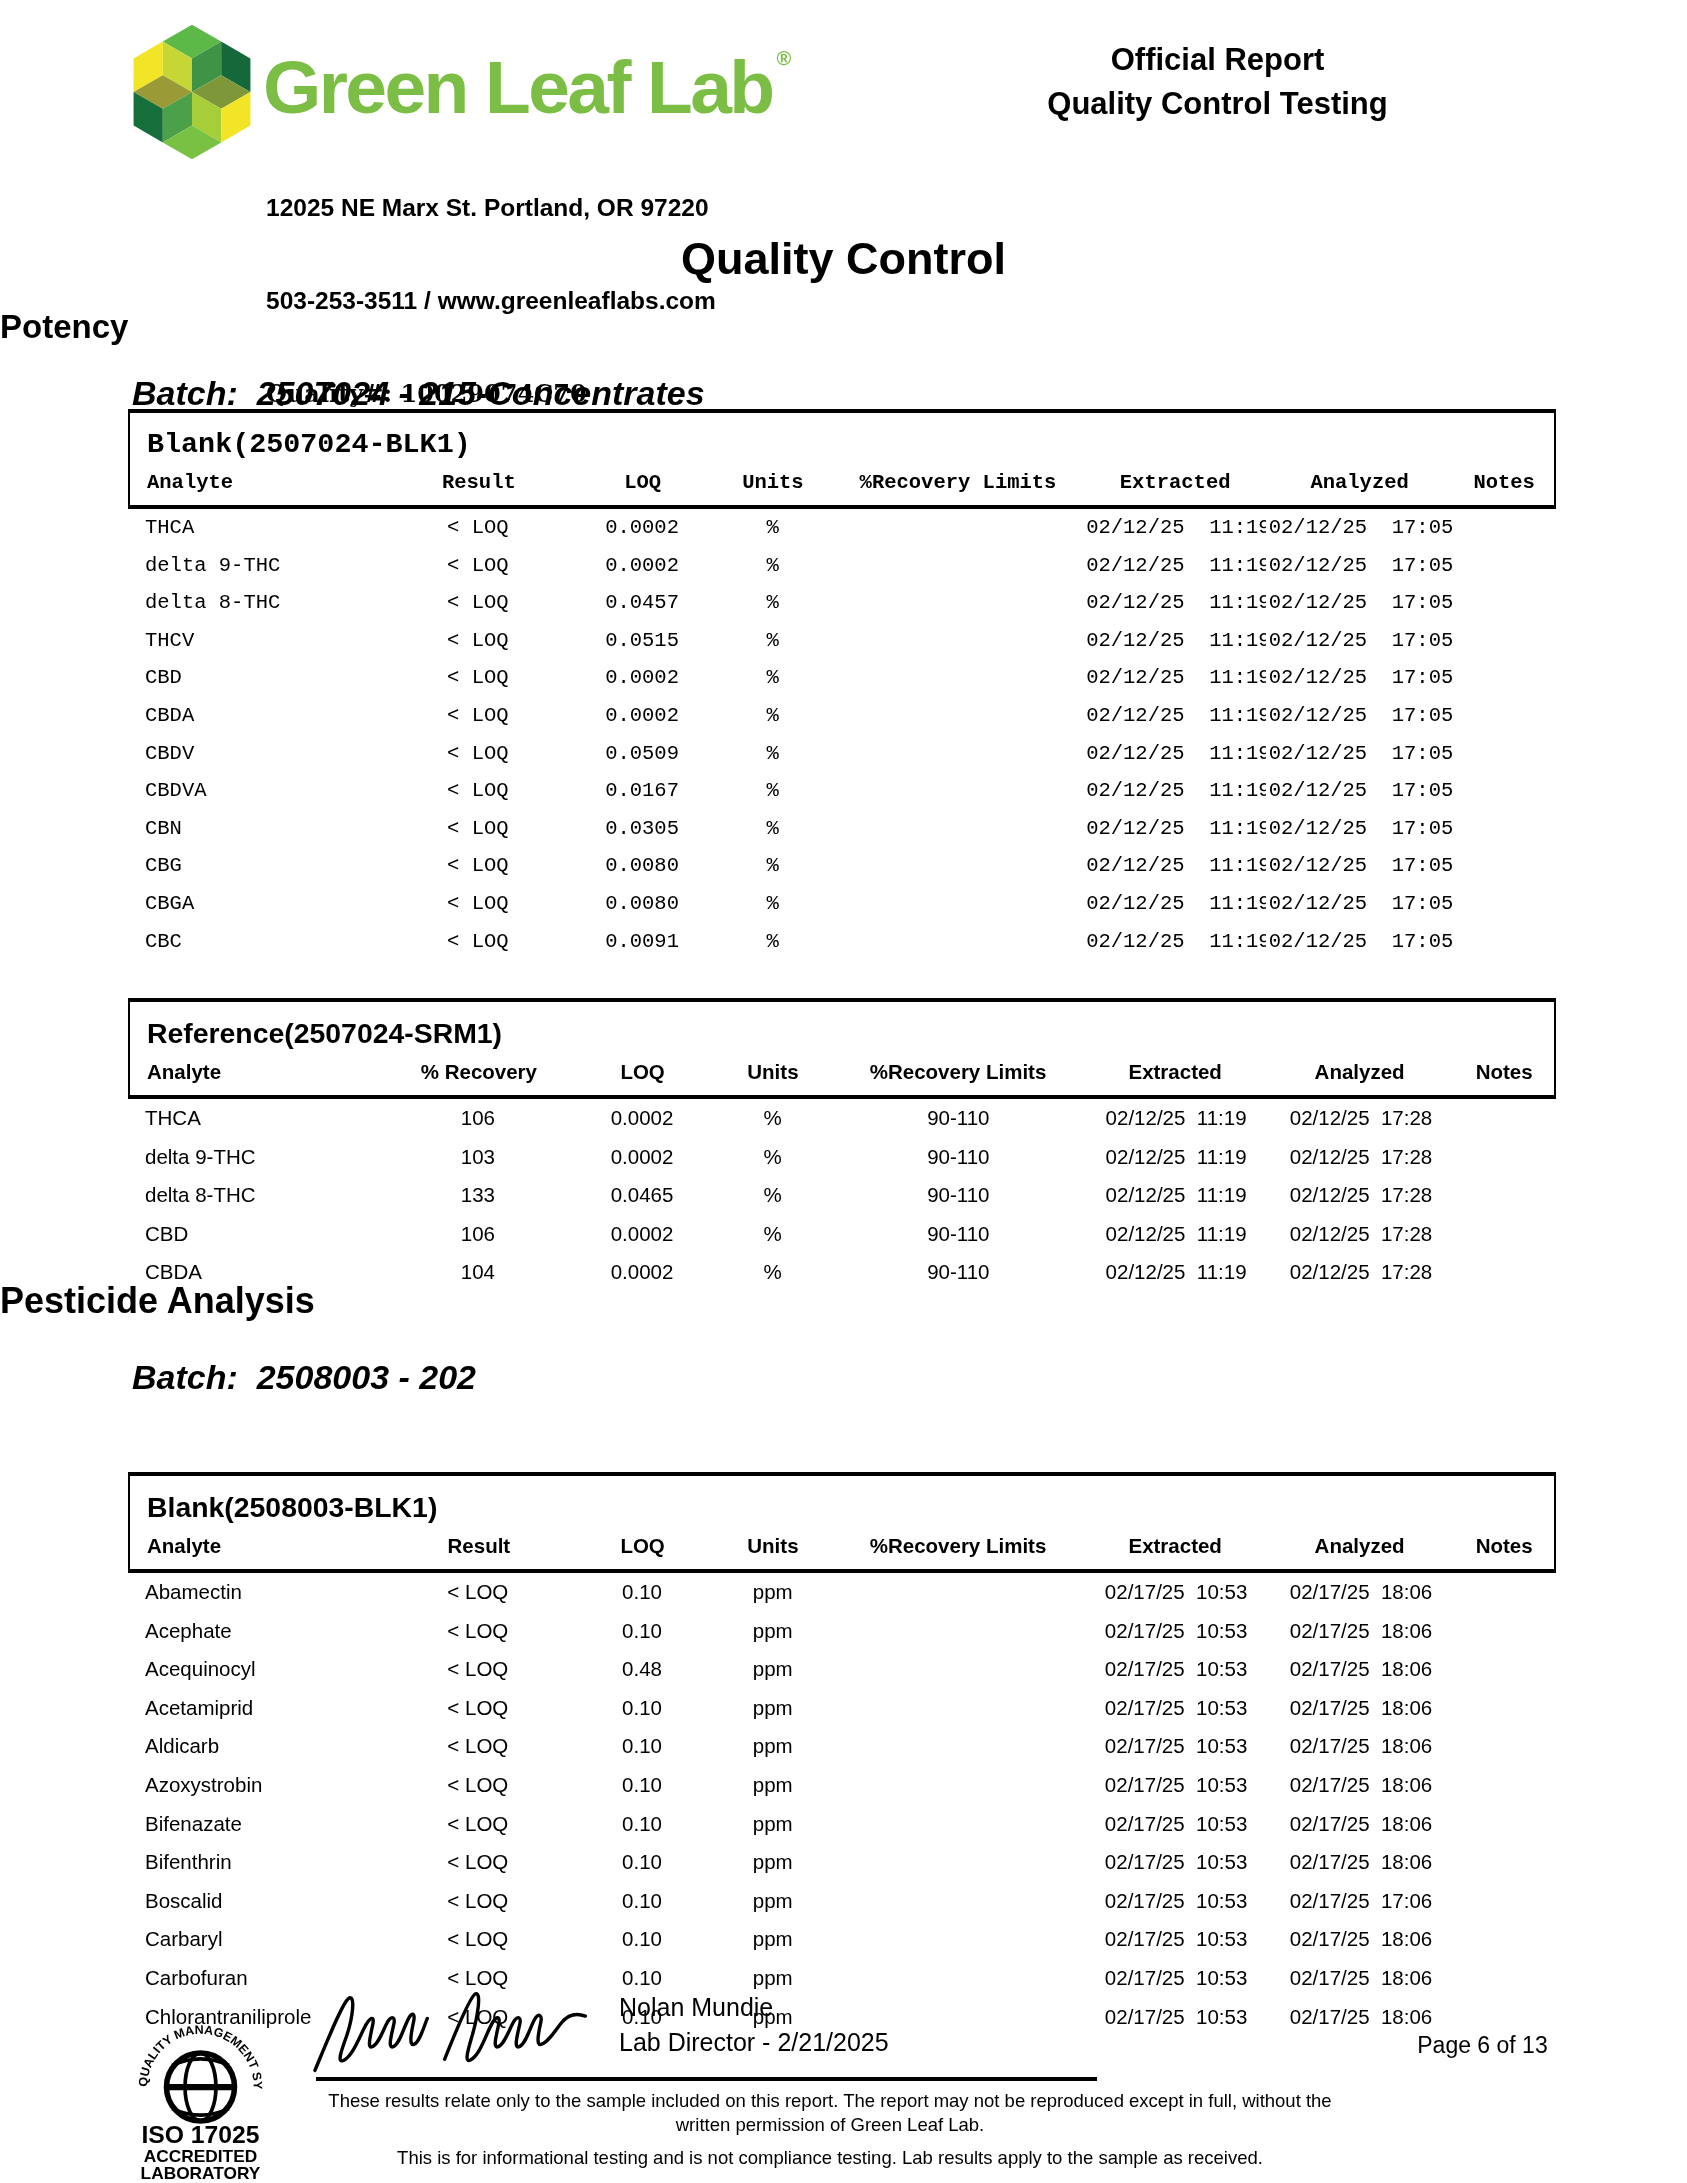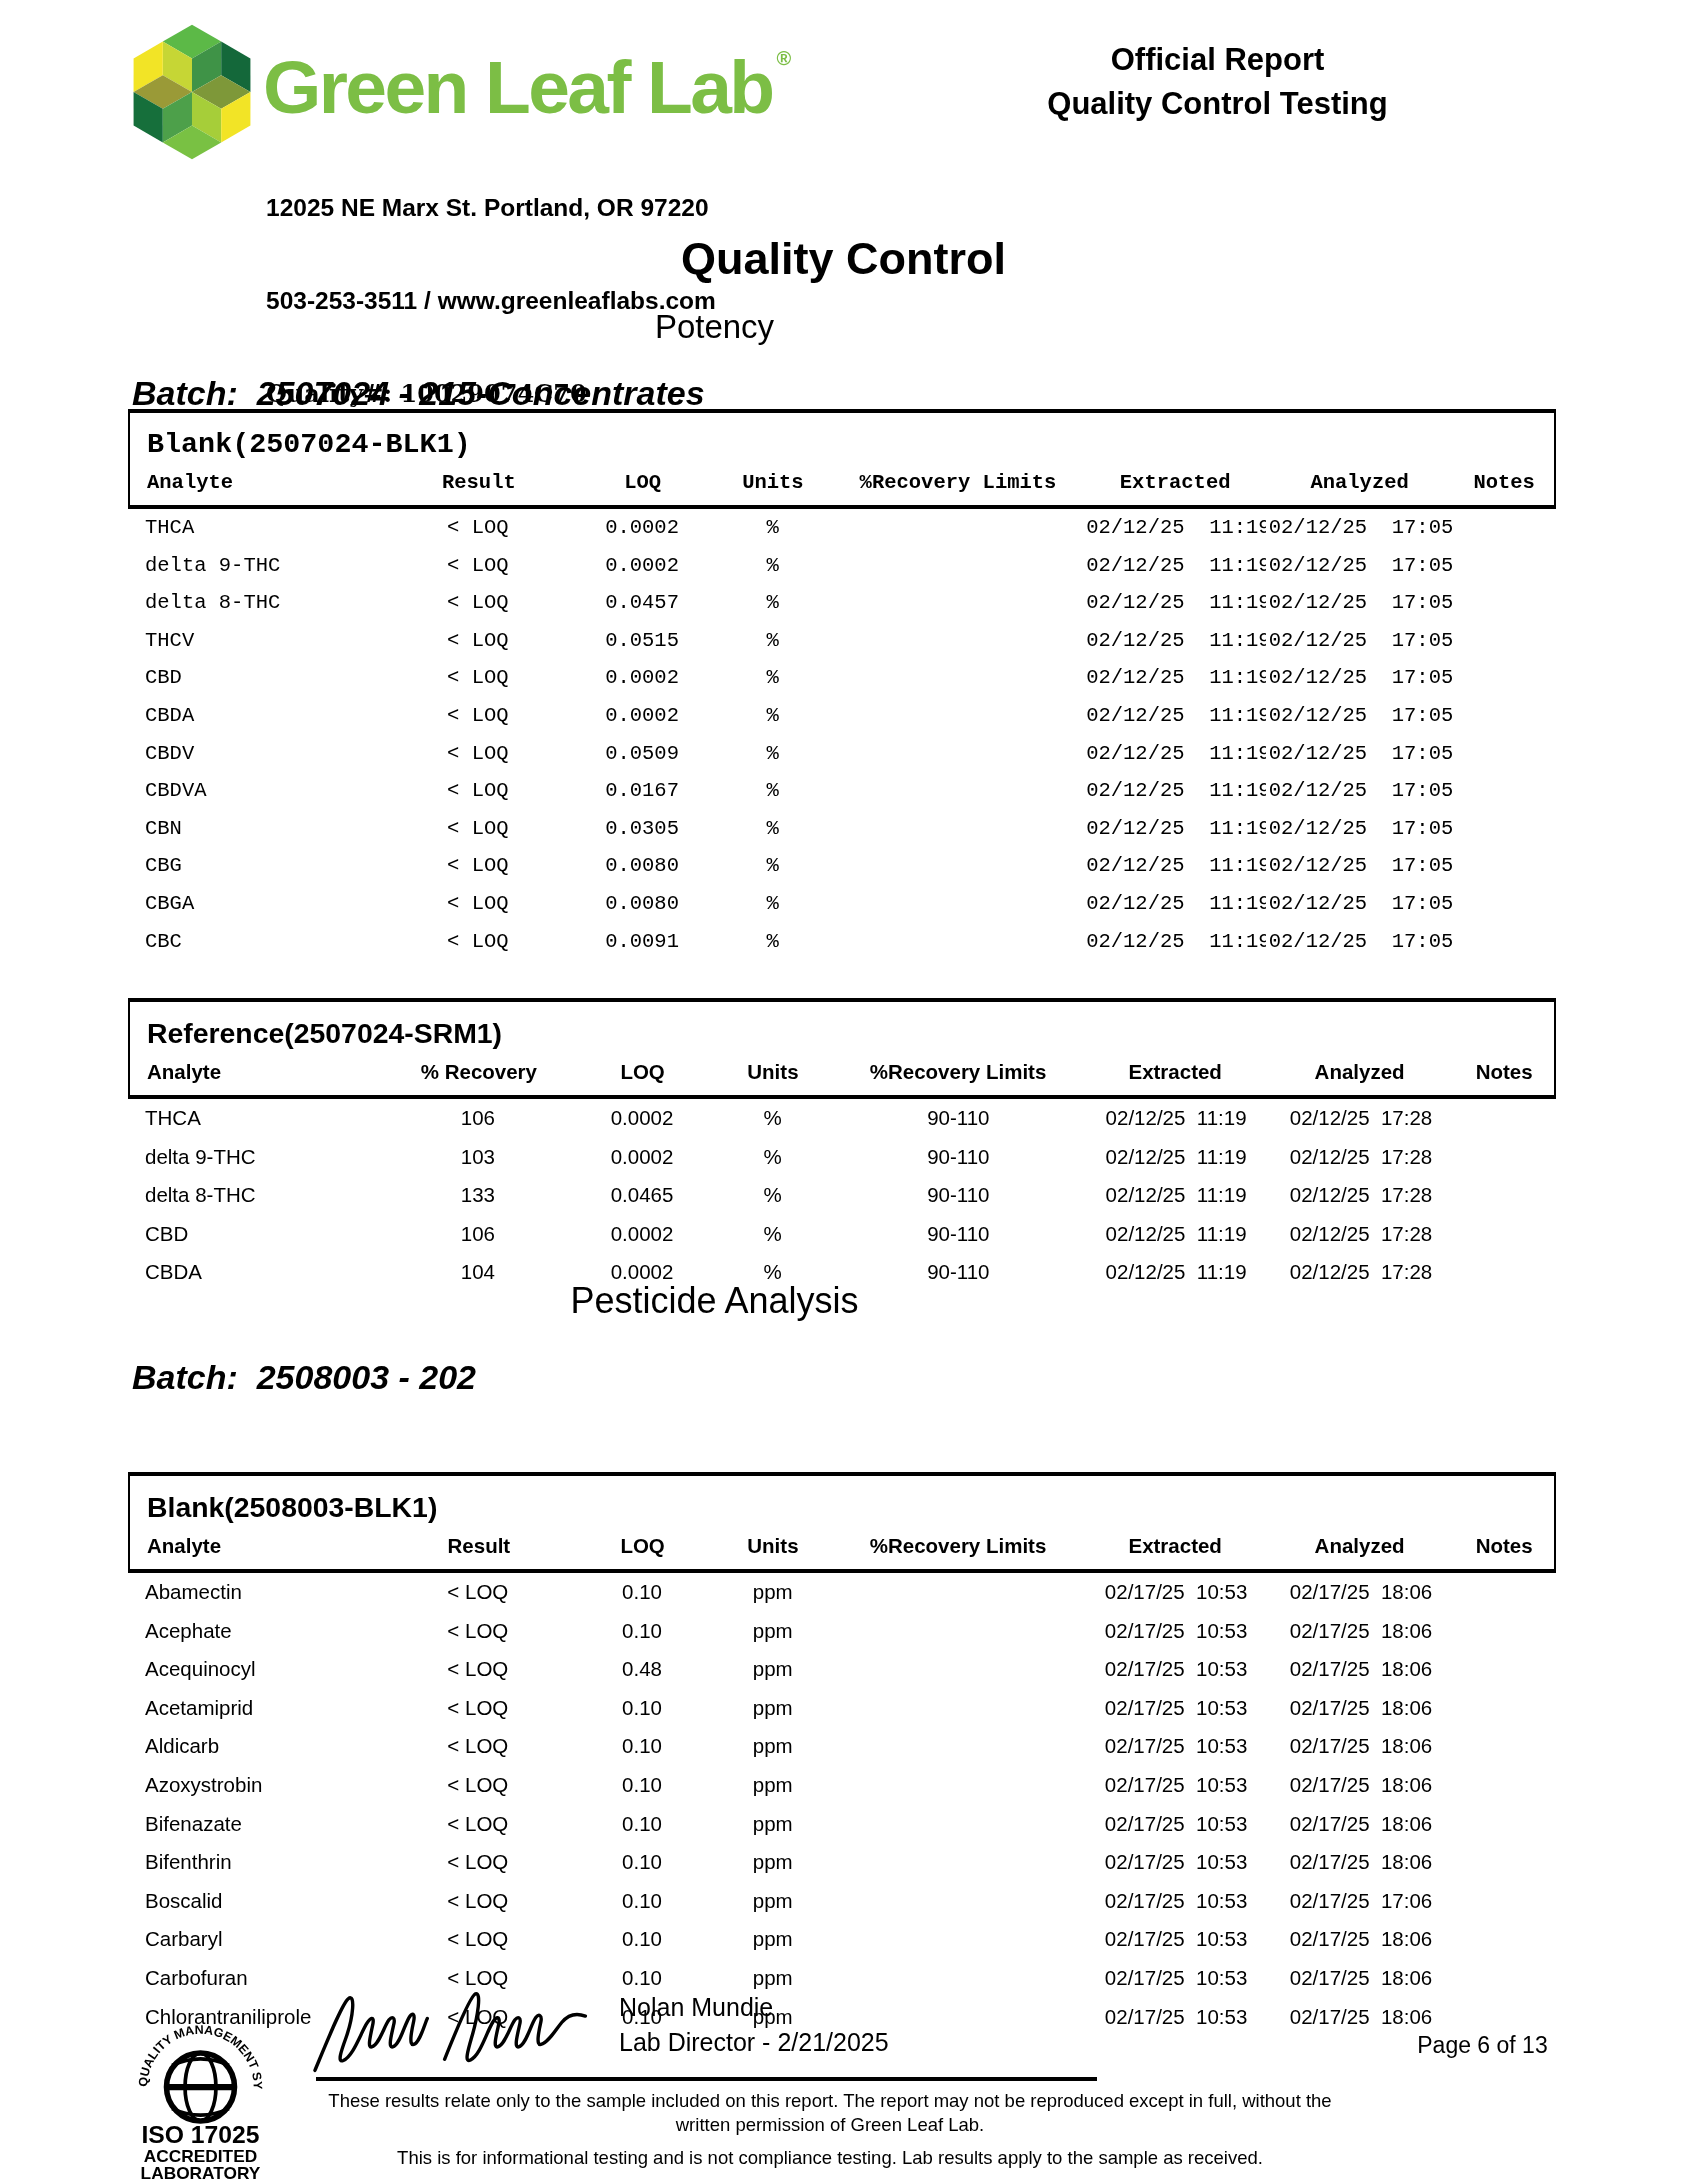--- a/index.html
+++ b/index.html
@@ -11,21 +11,21 @@
   .brand-line{position:absolute;left:263px;top:41px;white-space:nowrap;margin-top:6px;}
   .brand{font-size:75px;font-weight:bold;letter-spacing:-2.6px;line-height:1;}
   .reg{font-size:20px;font-weight:bold;color:#7cbe45;vertical-align:48px;margin-left:4px;}
   .addr-block{position:absolute;left:266px;top:130px;font-size:24.5px;font-weight:bold;line-height:31px;white-space:pre;}
   .license-line{font-family:"DejaVu Serif",serif;font-size:24px;}
   .report-head{position:absolute;left:953px;top:38px;width:529px;text-align:center;
                font-size:31px;font-weight:bold;line-height:44px;white-space:nowrap;}
 
   
   .h1{position:absolute;left:0;top:233px;width:1687px;text-align:center;font-size:45px;font-weight:bold;}
-  .h2{position:absolute;left:0;width:1429px;text-align:center;font-weight:normal;}
+  .h2{position:absolute;left:0;width:1429px;font-weight:bold;}
   .h2.potency{top:308px;font-size:33px;}
   .h2.pesticide{top:1280px;font-size:36px;}
   .batch{position:absolute;left:132px;font-size:34px;font-weight:bold;font-style:italic;white-space:pre;}
   .batch.b1{top:374px;}
   .batch.b2{top:1358px;}
 
   
   .tblwrap{position:absolute;left:128px;width:1428px;}
   .tblwrap.t1{top:409px;font-family:Liberation Mono, monospace;}
   .tblwrap.t2{top:998px;}

